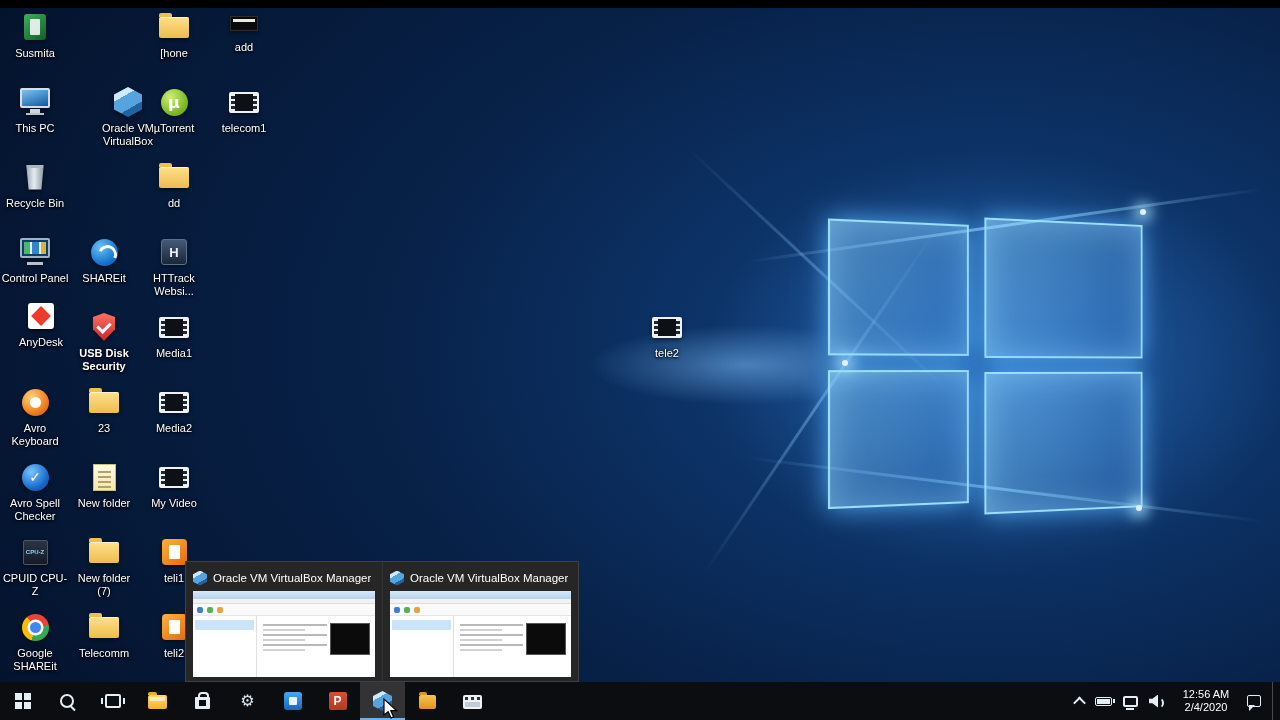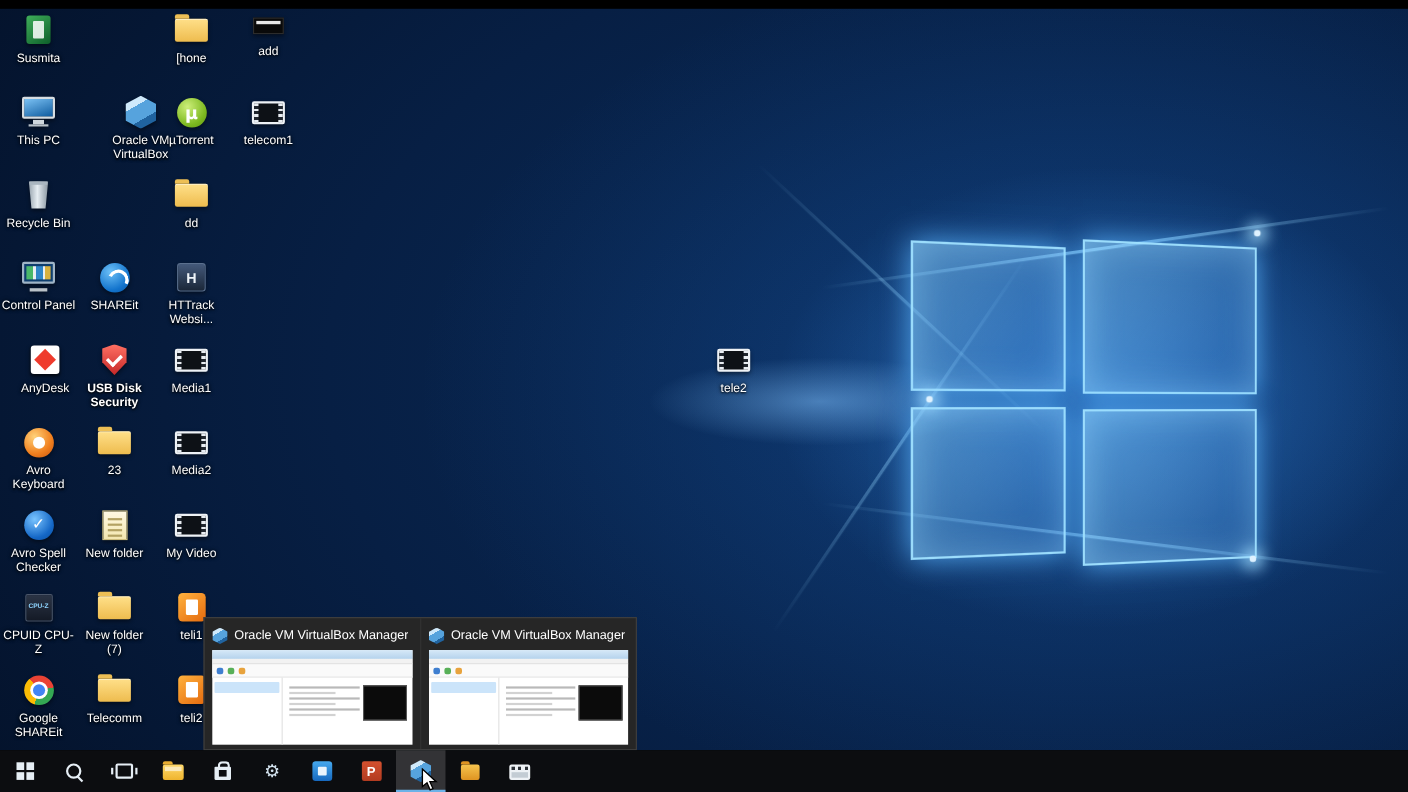--- a/index.html
+++ b/index.html
@@ -220,21 +220,21 @@
             <span class="glyph"></span>
           </span>
           <span class="dlabel">Recycle Bin</span>
         </div>
         <div class="desk-icon" style="left: 1px; top: 235px;">
           <span class="dicon controlpanel">
             <span class="glyph"></span>
           </span>
           <span class="dlabel">Control Panel</span>
         </div>
-        <div class="desk-icon" style="left: 1px; top: 310px; padding-left: 12px;">
+        <div class="desk-icon" style="left: 1px; top: 299px; padding-left: 12px;">
           <span class="dicon anydesk">
             <span class="glyph"></span>
           </span>
           <span class="dlabel">AnyDesk</span>
         </div>
         <div class="desk-icon" style="left: 1px; top: 385px;">
           <span class="dicon avro">
             <span class="glyph"></span>
           </span>
           <span class="dlabel">Avro Keyboard</span>
@@ -467,20 +467,43 @@
           <span class="ticon virtualbox"></span>
         </button>
         <button class="tbtn">
           <span class="ticon folderapp"></span>
         </button>
         <button class="tbtn">
           <span class="ticon videoapp"></span>
         </button>
       </div>
 
+    <div class="tray">
+      <div style="display:flex;align-items:center;gap:11px;">
+
+      <button class="tbtn" style="width:auto;height:auto;">
+            <span class="tricon chevron"></span>
+          </button>
+          <button class="tbtn" style="width:auto;height:auto;">
+            <span class="tricon battery"></span>
+          </button>
+          <button class="tbtn" style="width:auto;height:auto;">
+            <span class="tricon network"></span>
+          </button>
+          <button class="tbtn" style="width:auto;height:auto;">
+            <span class="tricon volume"></span>
+          </button>
+        </div>
+      <div class="clock">
+        <div>12:56 AM</div>
+        <div>2/4/2020</div>
+      </div>
+      <button class="notif"></button>
+      <div class="show-desktop"></div>
+    </div>
   </div>
 
   <div class="letterbox-top"></div>
 
   <svg class="cursor" width="22" height="22" viewBox="0 0 22 22">
     <path d="M4 1 L4 17 L8.2 13.6 L11 20 L13.6 18.9 L10.8 12.6 L16.5 12.6 Z" fill="#fff" stroke="#000" stroke-width="1.2"></path>
   </svg>
 </div>
 
 </body></html>

